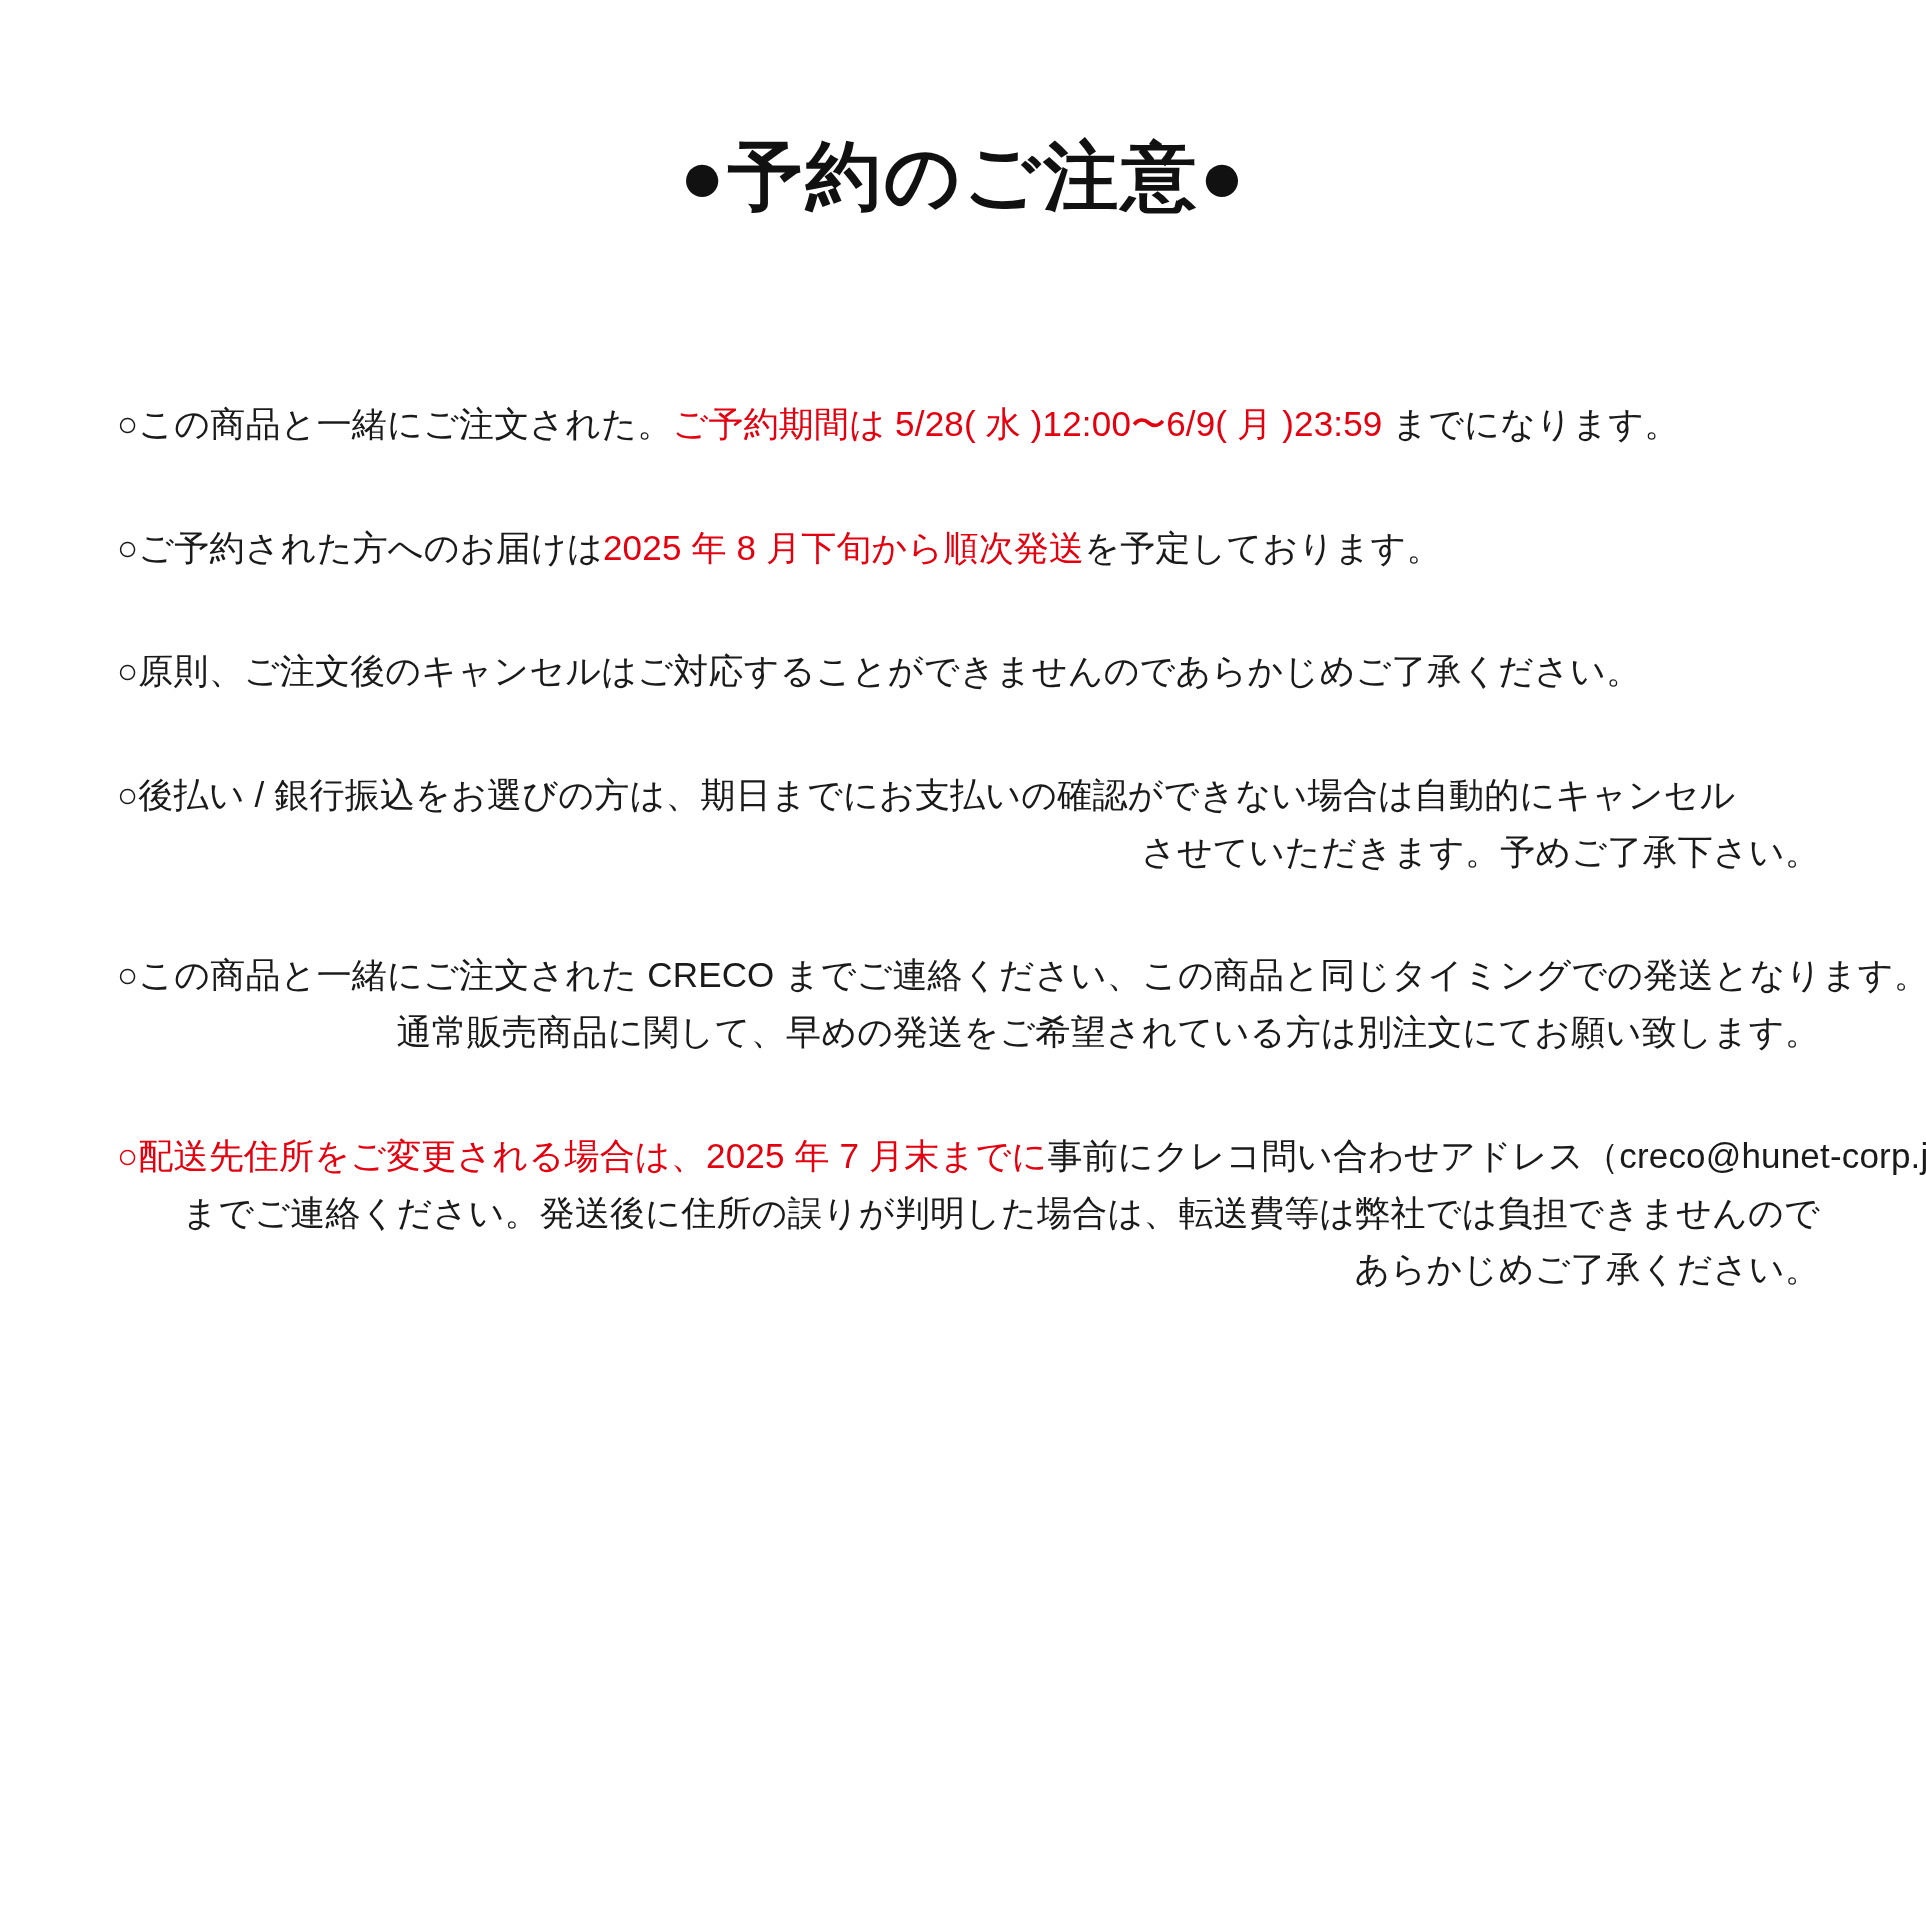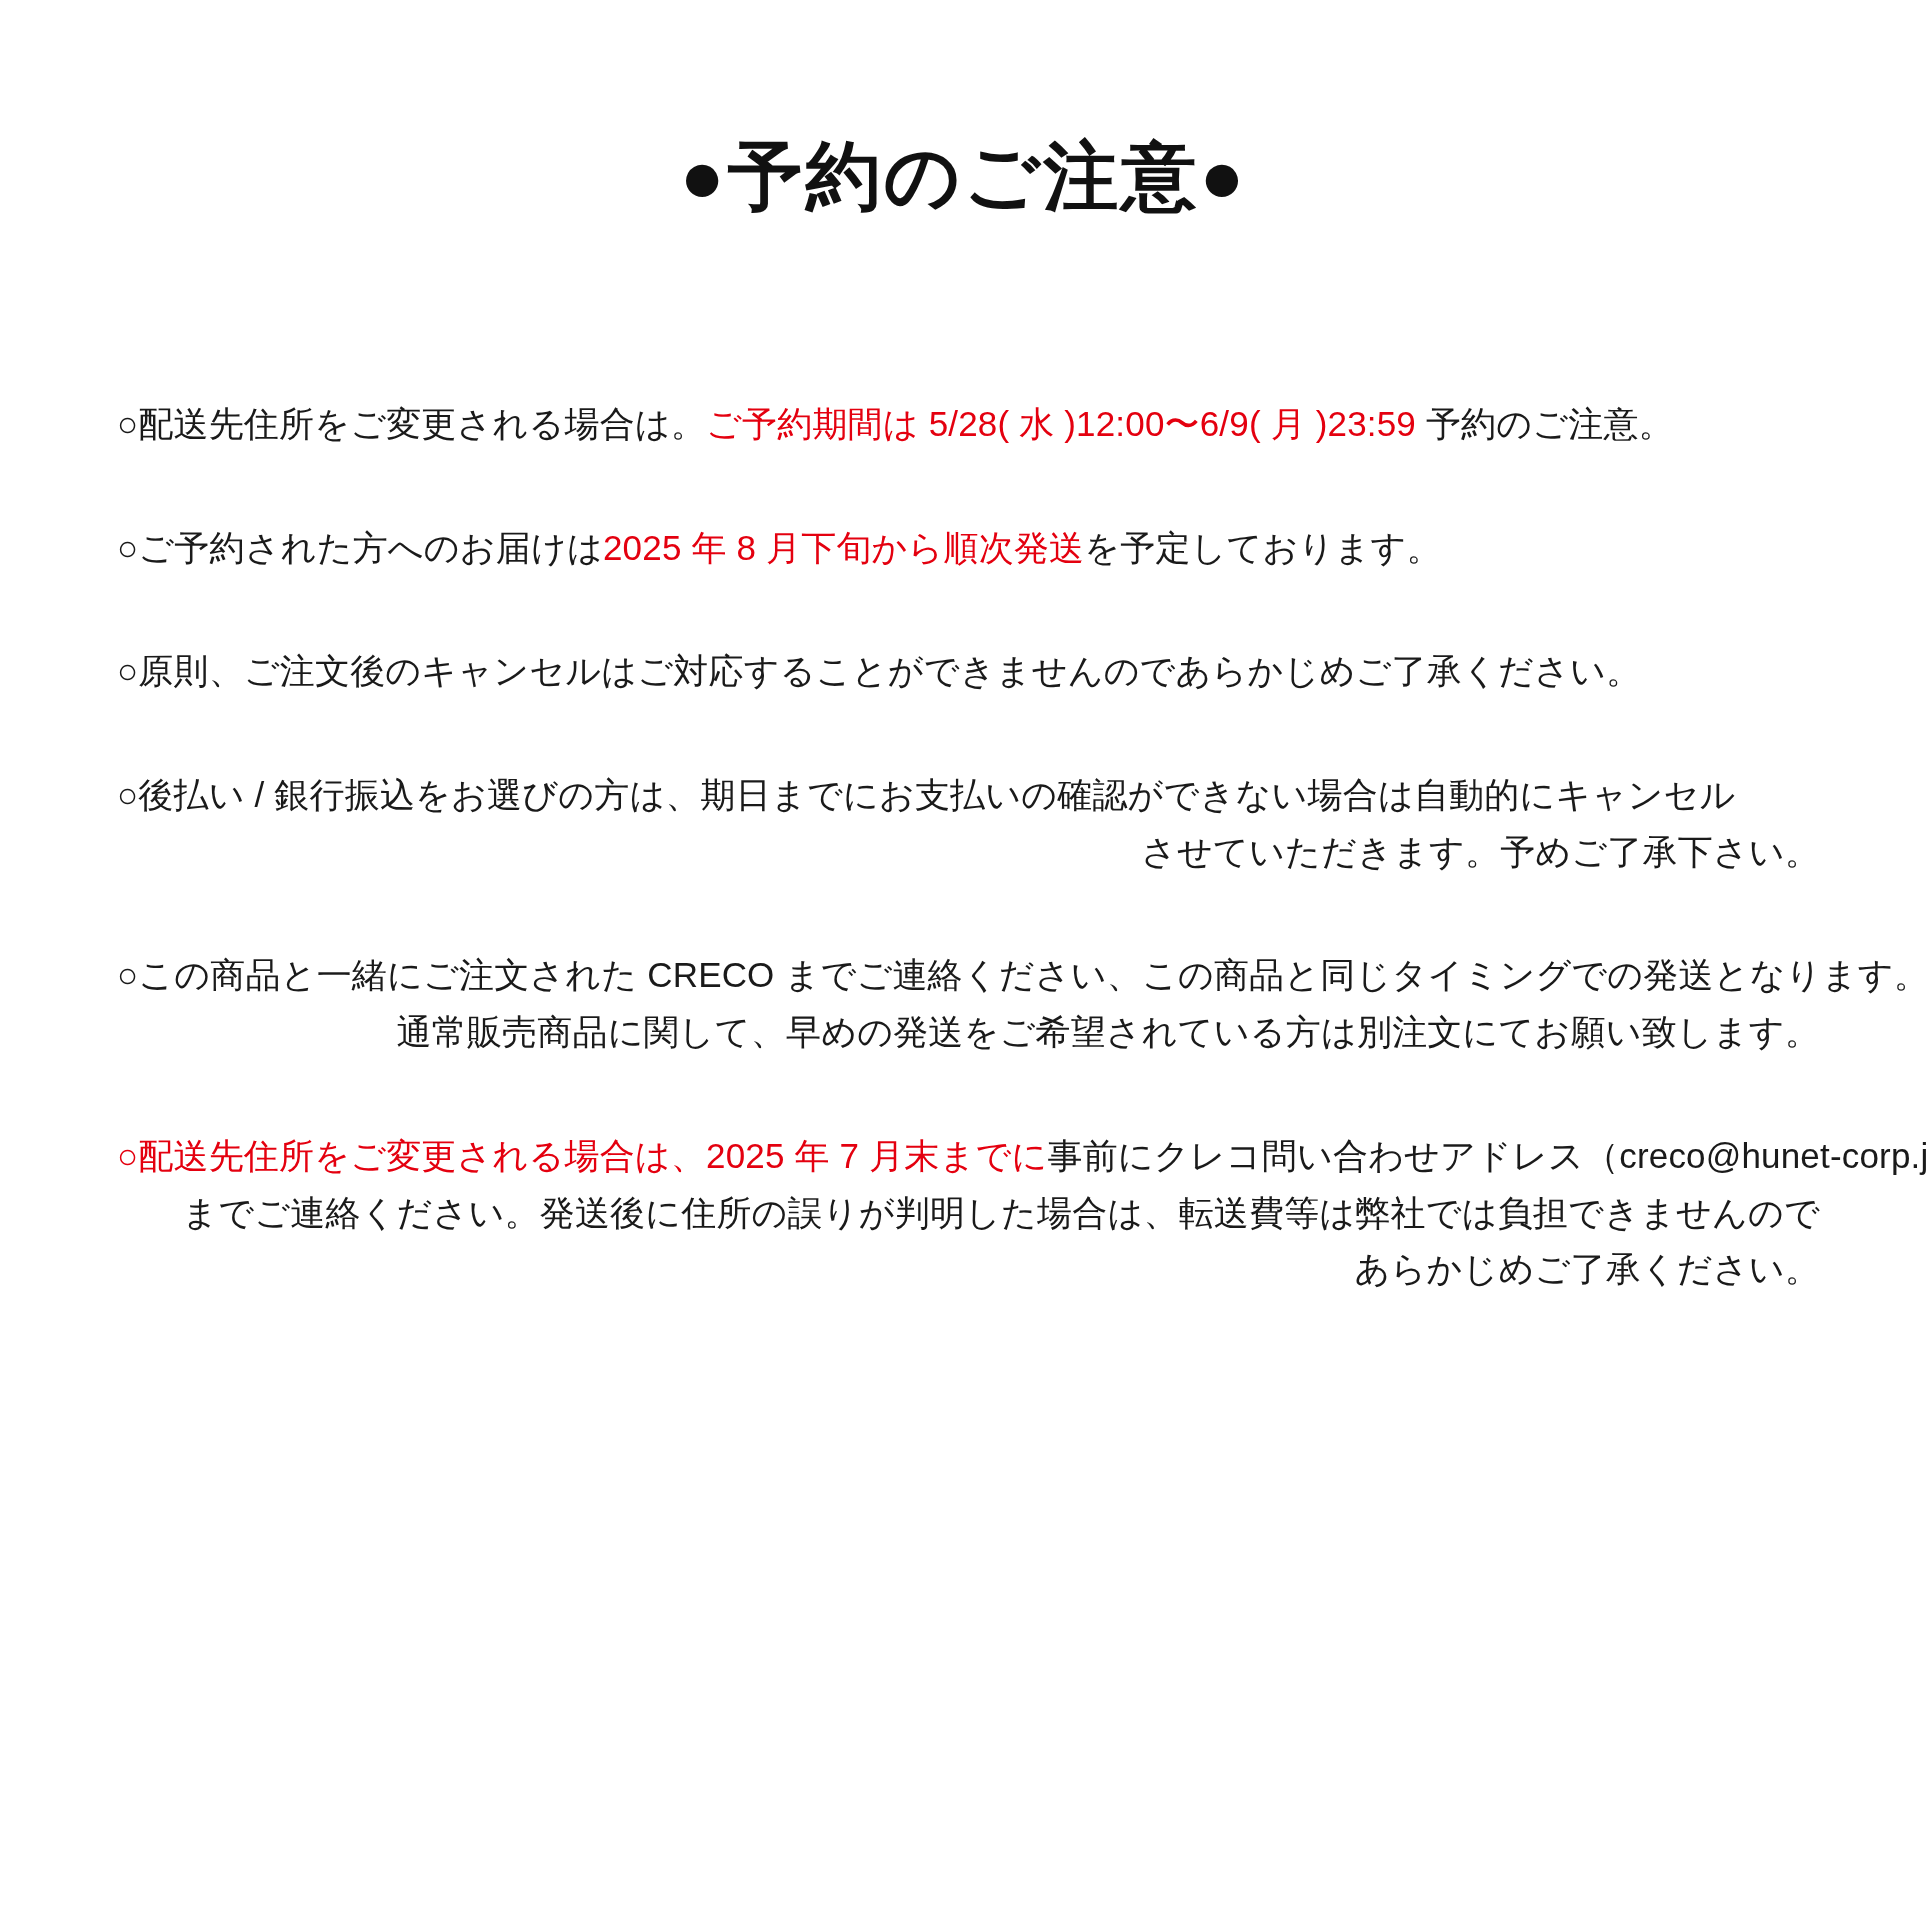--- a/index.html
+++ b/index.html
@@ -62,21 +62,21 @@
 </style>
 </head>
 <body>
 
 <div class="page">
 
   <div class="title">●予約のご注意●</div>
 
   <div class="notice-list">
       <div class="notice-item">
-        <span class="notice-line"><span style="color: rgb(26, 26, 26);">○配送先住所をご変更される場合は。</span><span style="color: rgb(228, 0, 15);">ご予約期間は 5/28( 水 )12:00〜6/9( 月 )23:59</span><span style="color: rgb(26, 26, 26);"> 予約のご注意。</span></span>
+        <span class="notice-line"><span style="color: rgb(26, 26, 26);">○この商品と一緒にご注文された。</span><span style="color: rgb(228, 0, 15);">ご予約期間は 5/28( 水 )12:00〜6/9( 月 )23:59</span><span style="color: rgb(26, 26, 26);"> までになります。</span></span>
       </div>
       <div class="notice-item">
         <span class="notice-line"><span style="color: rgb(26, 26, 26);">○ご予約された方へのお届けは</span><span style="color: rgb(228, 0, 15);">2025 年 8 月下旬から順次発送</span><span style="color: rgb(26, 26, 26); text-align: right;">を予定しております。</span></span>
       </div>
       <div class="notice-item">
         <span class="notice-line"><span style="color: rgb(26, 26, 26);">○原則、ご注文後のキャンセルはご対応することができませんのであらかじめご了承ください。</span></span>
       </div>
       <div class="notice-item">
         <span class="notice-line"><span style="color: rgb(26, 26, 26);">○後払い / 銀行振込をお選びの方は、期日までにお支払いの確認ができない場合は自動的にキャンセル</span></span>
         <span class="notice-line indent"><span style="color: rgb(26, 26, 26);">させていただきます。予めご了承下さい。</span></span>

